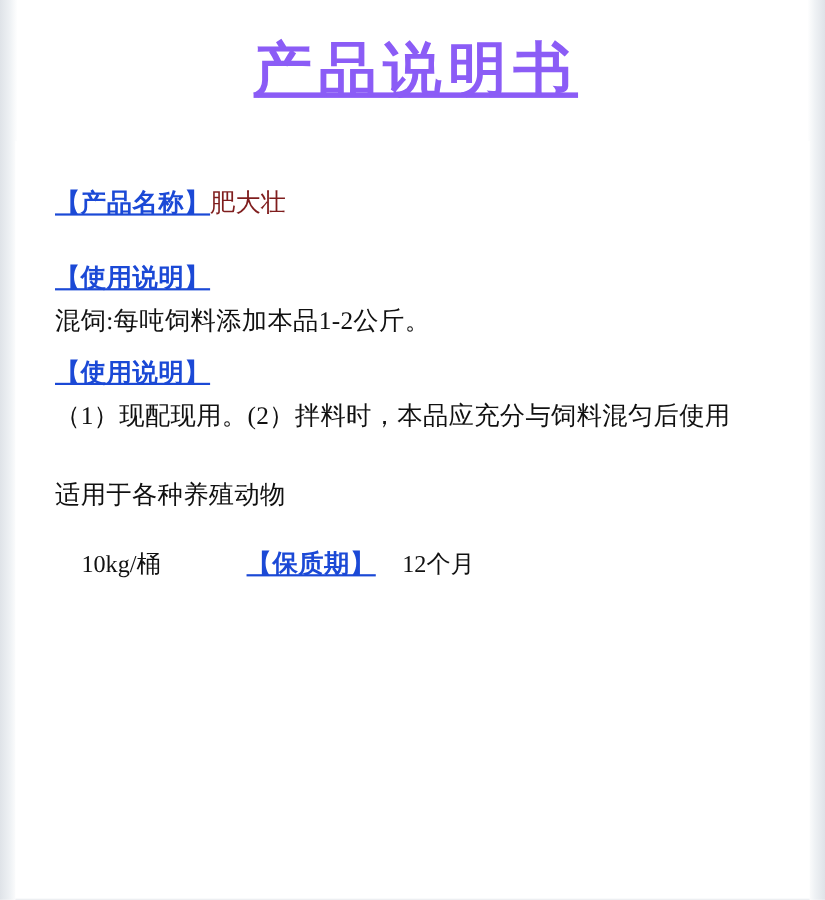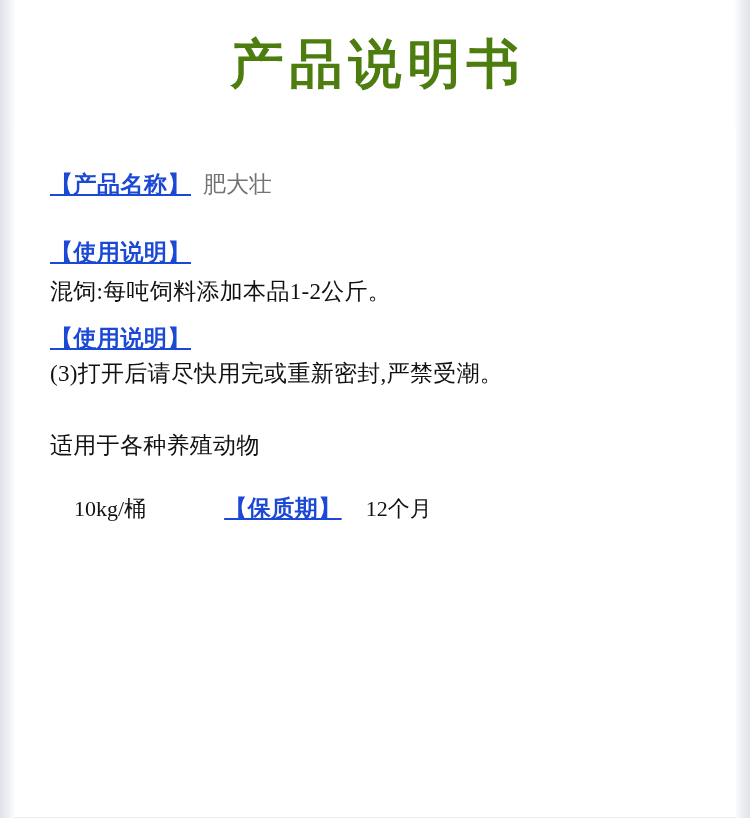--- a/index.html
+++ b/index.html
@@ -46,23 +46,24 @@
     height: 128px;
     display: flex;
     align-items: center;
     justify-content: center;
   }
   .doc-title {
     font-family: "Liberation Serif", "DejaVu Serif", serif;
     font-weight: bold;
     font-size: 53px;
     letter-spacing: 6px;
-    color: #4d7c0f;
+    color: #8b5cf6;
     line-height: 1;
     text-indent: 6px;
+    text-decoration: underline;
   }
 
   .card {
     position: absolute;
     left: 14px;
     right: 14px;
     top: 128px;
     bottom: 0;
     background: #ffffff;
     box-shadow: 0 -1px 0 0 #e7eaee inset;
@@ -82,23 +83,23 @@
     text-decoration: underline;
   }
 
   .inline-row {
     font-size: 23px;
     color: #111111;
     line-height: 1.5;
     white-space: nowrap;
   }
   .inline-row .value {
-    color: #737373;
+    color: #7f1d1d;
     font-weight: normal;
-    margin-left: 12px;
+    margin-left: 0;
   }
 
   .body-line {
     font-size: 23px;
     color: #111111;
     line-height: 1.55;
     margin-top: 6px;
     letter-spacing: 0.3px;
   }
   .body-line.tight {
@@ -151,21 +152,21 @@
 
     <div class="section">
       <div class="label">【使用说明】</div>
       <div class="body-line">混饲:每吨饲料添加本品1-2公斤。</div>
     </div>
 
     <div class="spacer-sm"></div>
 
     <div class="section">
       <div class="label">【使用说明】</div>
-      <div class="body-line tight">(3)打开后请尽快用完或重新密封,严禁受潮。</div>
+      <div class="body-line">（1）现配现用。(2）拌料时，本品应充分与饲料混匀后使用</div>
     </div>
 
     <div class="spacer-lg"></div>
 
     <div class="section">
       <div class="body-line">适用于各种养殖动物</div>
     </div>
 
     <div class="spacer-lg"></div>
 

